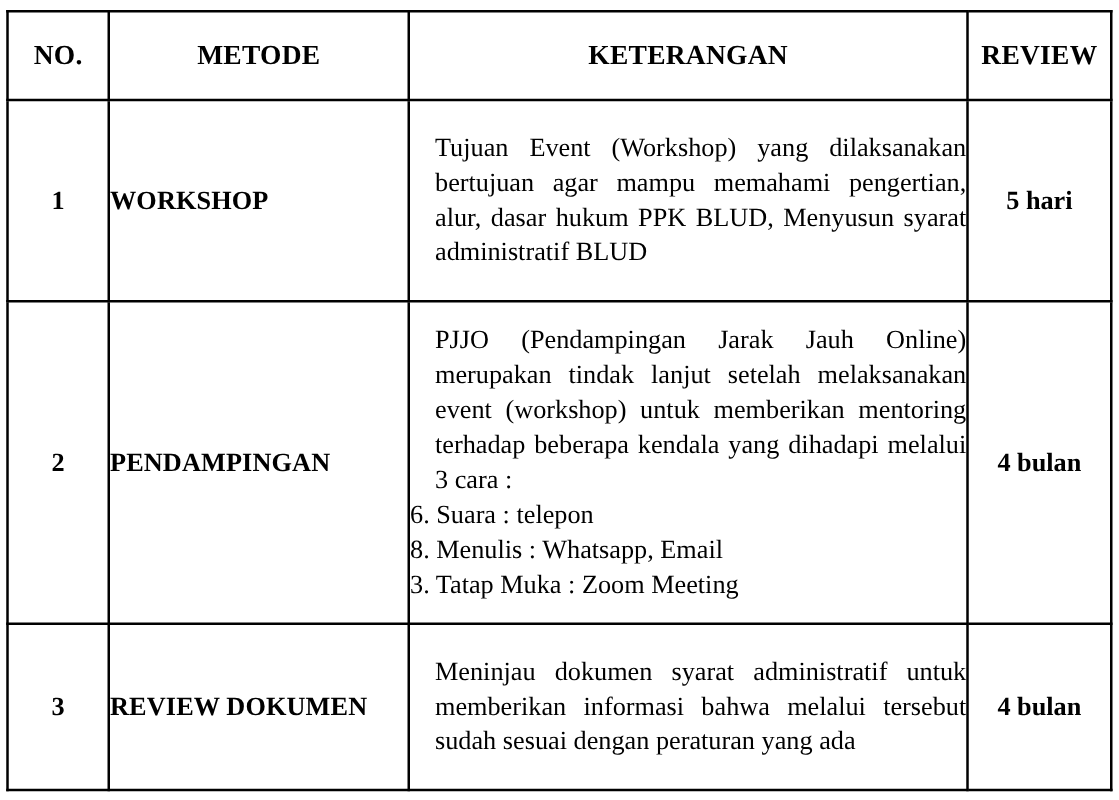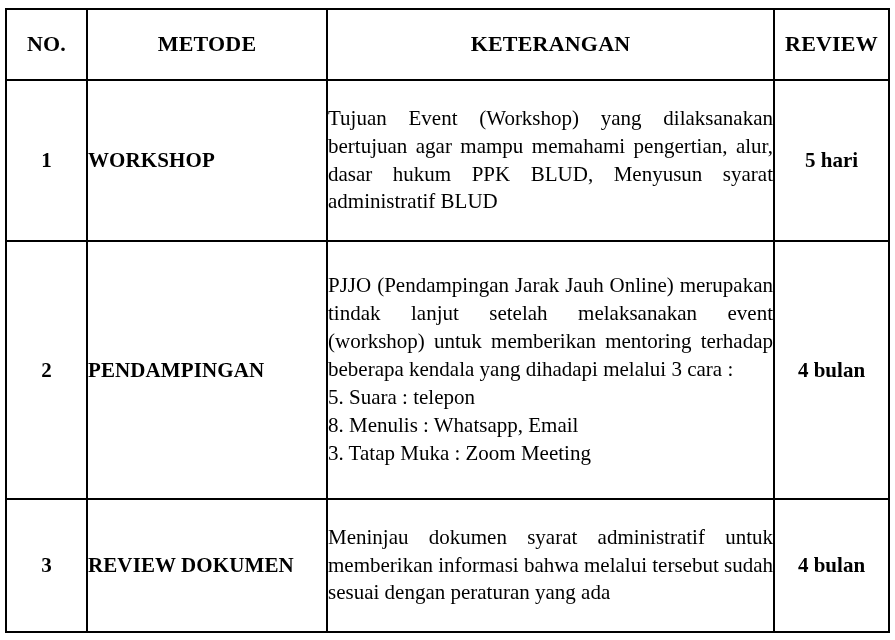--- a/index.html
+++ b/index.html
@@ -85,20 +85,21 @@
     line-height: 1.33;
     padding: 7px 10px 9px 12px;
     vertical-align: top;
     hyphens: none;
   }
 
   td.cell-ket .para {
     margin: 0;
     text-align: justify;
     text-align-last: left;
+    padding-left: 20px;
   }
   td.cell-ket .para.justify-all {
     text-align: justify;
     text-align-last: left;
   }
   td.cell-ket .line {
     margin: 0;
     text-align: left;
     white-space: nowrap;
   }
@@ -141,21 +142,21 @@
           <p class="para justify-all">Tujuan Event (Workshop) yang dilaksanakan bertujuan agar mampu memahami pengertian, alur, dasar hukum PPK BLUD, Menyusun syarat administratif BLUD</p>
         </td>
         <td class="cell-durasi">5 hari</td>
       </tr>
 
       <tr class="row-2">
         <td class="cell-no">2</td>
         <td class="cell-metode">PENDAMPINGAN</td>
         <td class="cell-ket">
           <p class="para justify-all">PJJO (Pendampingan Jarak Jauh Online) merupakan tindak lanjut setelah melaksanakan event (workshop) untuk memberikan mentoring terhadap beberapa kendala yang dihadapi melalui 3 cara :</p>
-          <p class="line">5. Suara : telepon</p>
+          <p class="line">6. Suara : telepon</p>
           <p class="line">8. Menulis : Whatsapp, Email</p>
           <p class="line">3. Tatap Muka : Zoom Meeting</p>
         </td>
         <td class="cell-durasi">4 bulan</td>
       </tr>
 
       <tr class="row-3">
         <td class="cell-no">3</td>
         <td class="cell-metode">REVIEW DOKUMEN</td>
         <td class="cell-ket">

